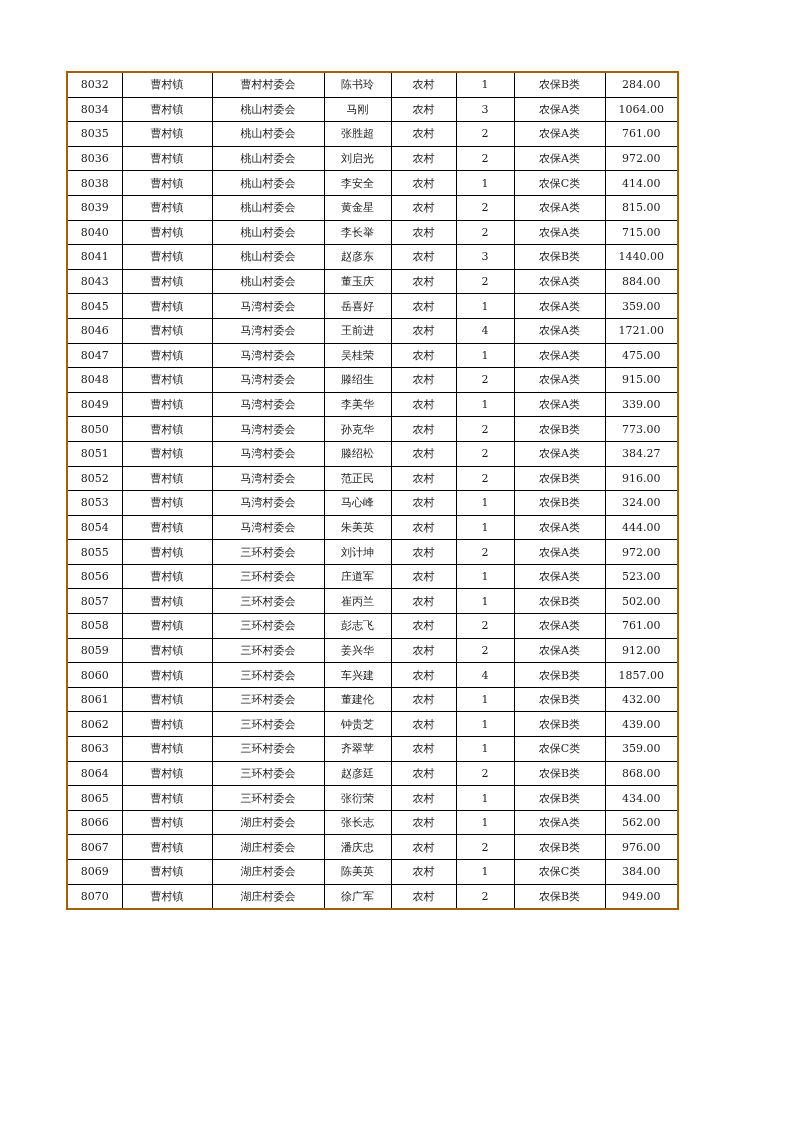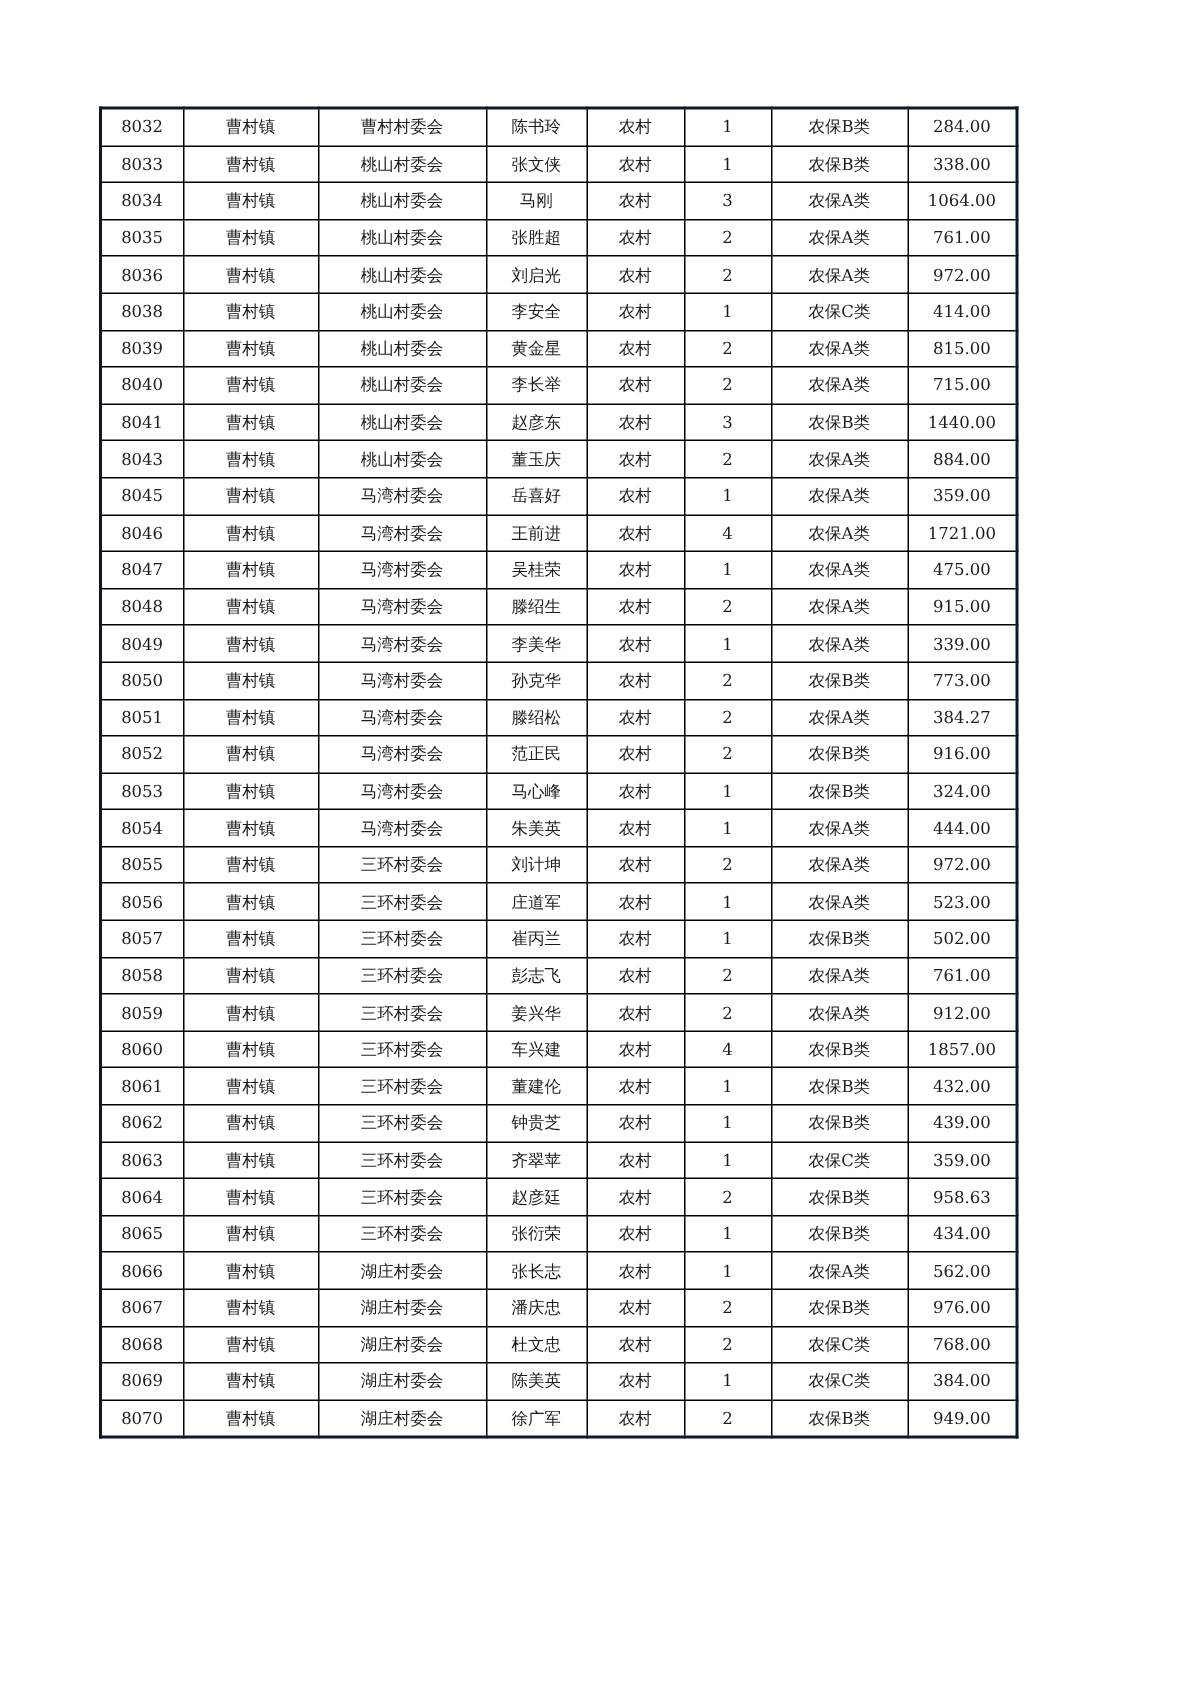--- a/index.html
+++ b/index.html
@@ -14,21 +14,21 @@
     background: #ffffff;
     font-family: "DejaVu Serif", "Liberation Serif", serif;
     overflow: hidden;
   }
   table.roster {
     position: absolute;
     left: 66px;
     top: 71px;
     border-collapse: collapse;
     table-layout: fixed;
-    border: 2px solid #0f172a;
+    border: 2px solid #a16207;
   }
   table.roster td {
     border: 1px solid #000000;
     height: 23.6px;
     padding: 0;
     text-align: center;
     vertical-align: middle;
     font-size: 11px;
     color: #1c1c1c;
     white-space: nowrap;
@@ -63,30 +63,20 @@
           <td>8032</td>
           <td>曹村镇</td>
           <td>曹村村委会</td>
           <td>陈书玲</td>
           <td>农村</td>
           <td>1</td>
           <td>农保B类</td>
           <td>284.00</td>
         </tr>
         <tr>
-          <td>8033</td>
-          <td>曹村镇</td>
-          <td>桃山村委会</td>
-          <td>张文侠</td>
-          <td>农村</td>
-          <td>1</td>
-          <td>农保B类</td>
-          <td>338.00</td>
-        </tr>
-        <tr>
           <td>8034</td>
           <td>曹村镇</td>
           <td>桃山村委会</td>
           <td>马刚</td>
           <td>农村</td>
           <td>3</td>
           <td>农保A类</td>
           <td>1064.00</td>
         </tr>
         <tr>
@@ -350,21 +340,21 @@
           <td>359.00</td>
         </tr>
         <tr>
           <td>8064</td>
           <td>曹村镇</td>
           <td>三环村委会</td>
           <td>赵彦廷</td>
           <td>农村</td>
           <td>2</td>
           <td>农保B类</td>
-          <td>958.63</td>
+          <td>868.00</td>
         </tr>
         <tr>
           <td>8065</td>
           <td>曹村镇</td>
           <td>三环村委会</td>
           <td>张衍荣</td>
           <td>农村</td>
           <td>1</td>
           <td>农保B类</td>
           <td>434.00</td>
@@ -381,30 +371,20 @@
         </tr>
         <tr>
           <td>8067</td>
           <td>曹村镇</td>
           <td>湖庄村委会</td>
           <td>潘庆忠</td>
           <td>农村</td>
           <td>2</td>
           <td>农保B类</td>
           <td>976.00</td>
-        </tr>
-        <tr>
-          <td>8068</td>
-          <td>曹村镇</td>
-          <td>湖庄村委会</td>
-          <td>杜文忠</td>
-          <td>农村</td>
-          <td>2</td>
-          <td>农保C类</td>
-          <td>768.00</td>
         </tr>
         <tr>
           <td>8069</td>
           <td>曹村镇</td>
           <td>湖庄村委会</td>
           <td>陈美英</td>
           <td>农村</td>
           <td>1</td>
           <td>农保C类</td>
           <td>384.00</td>

